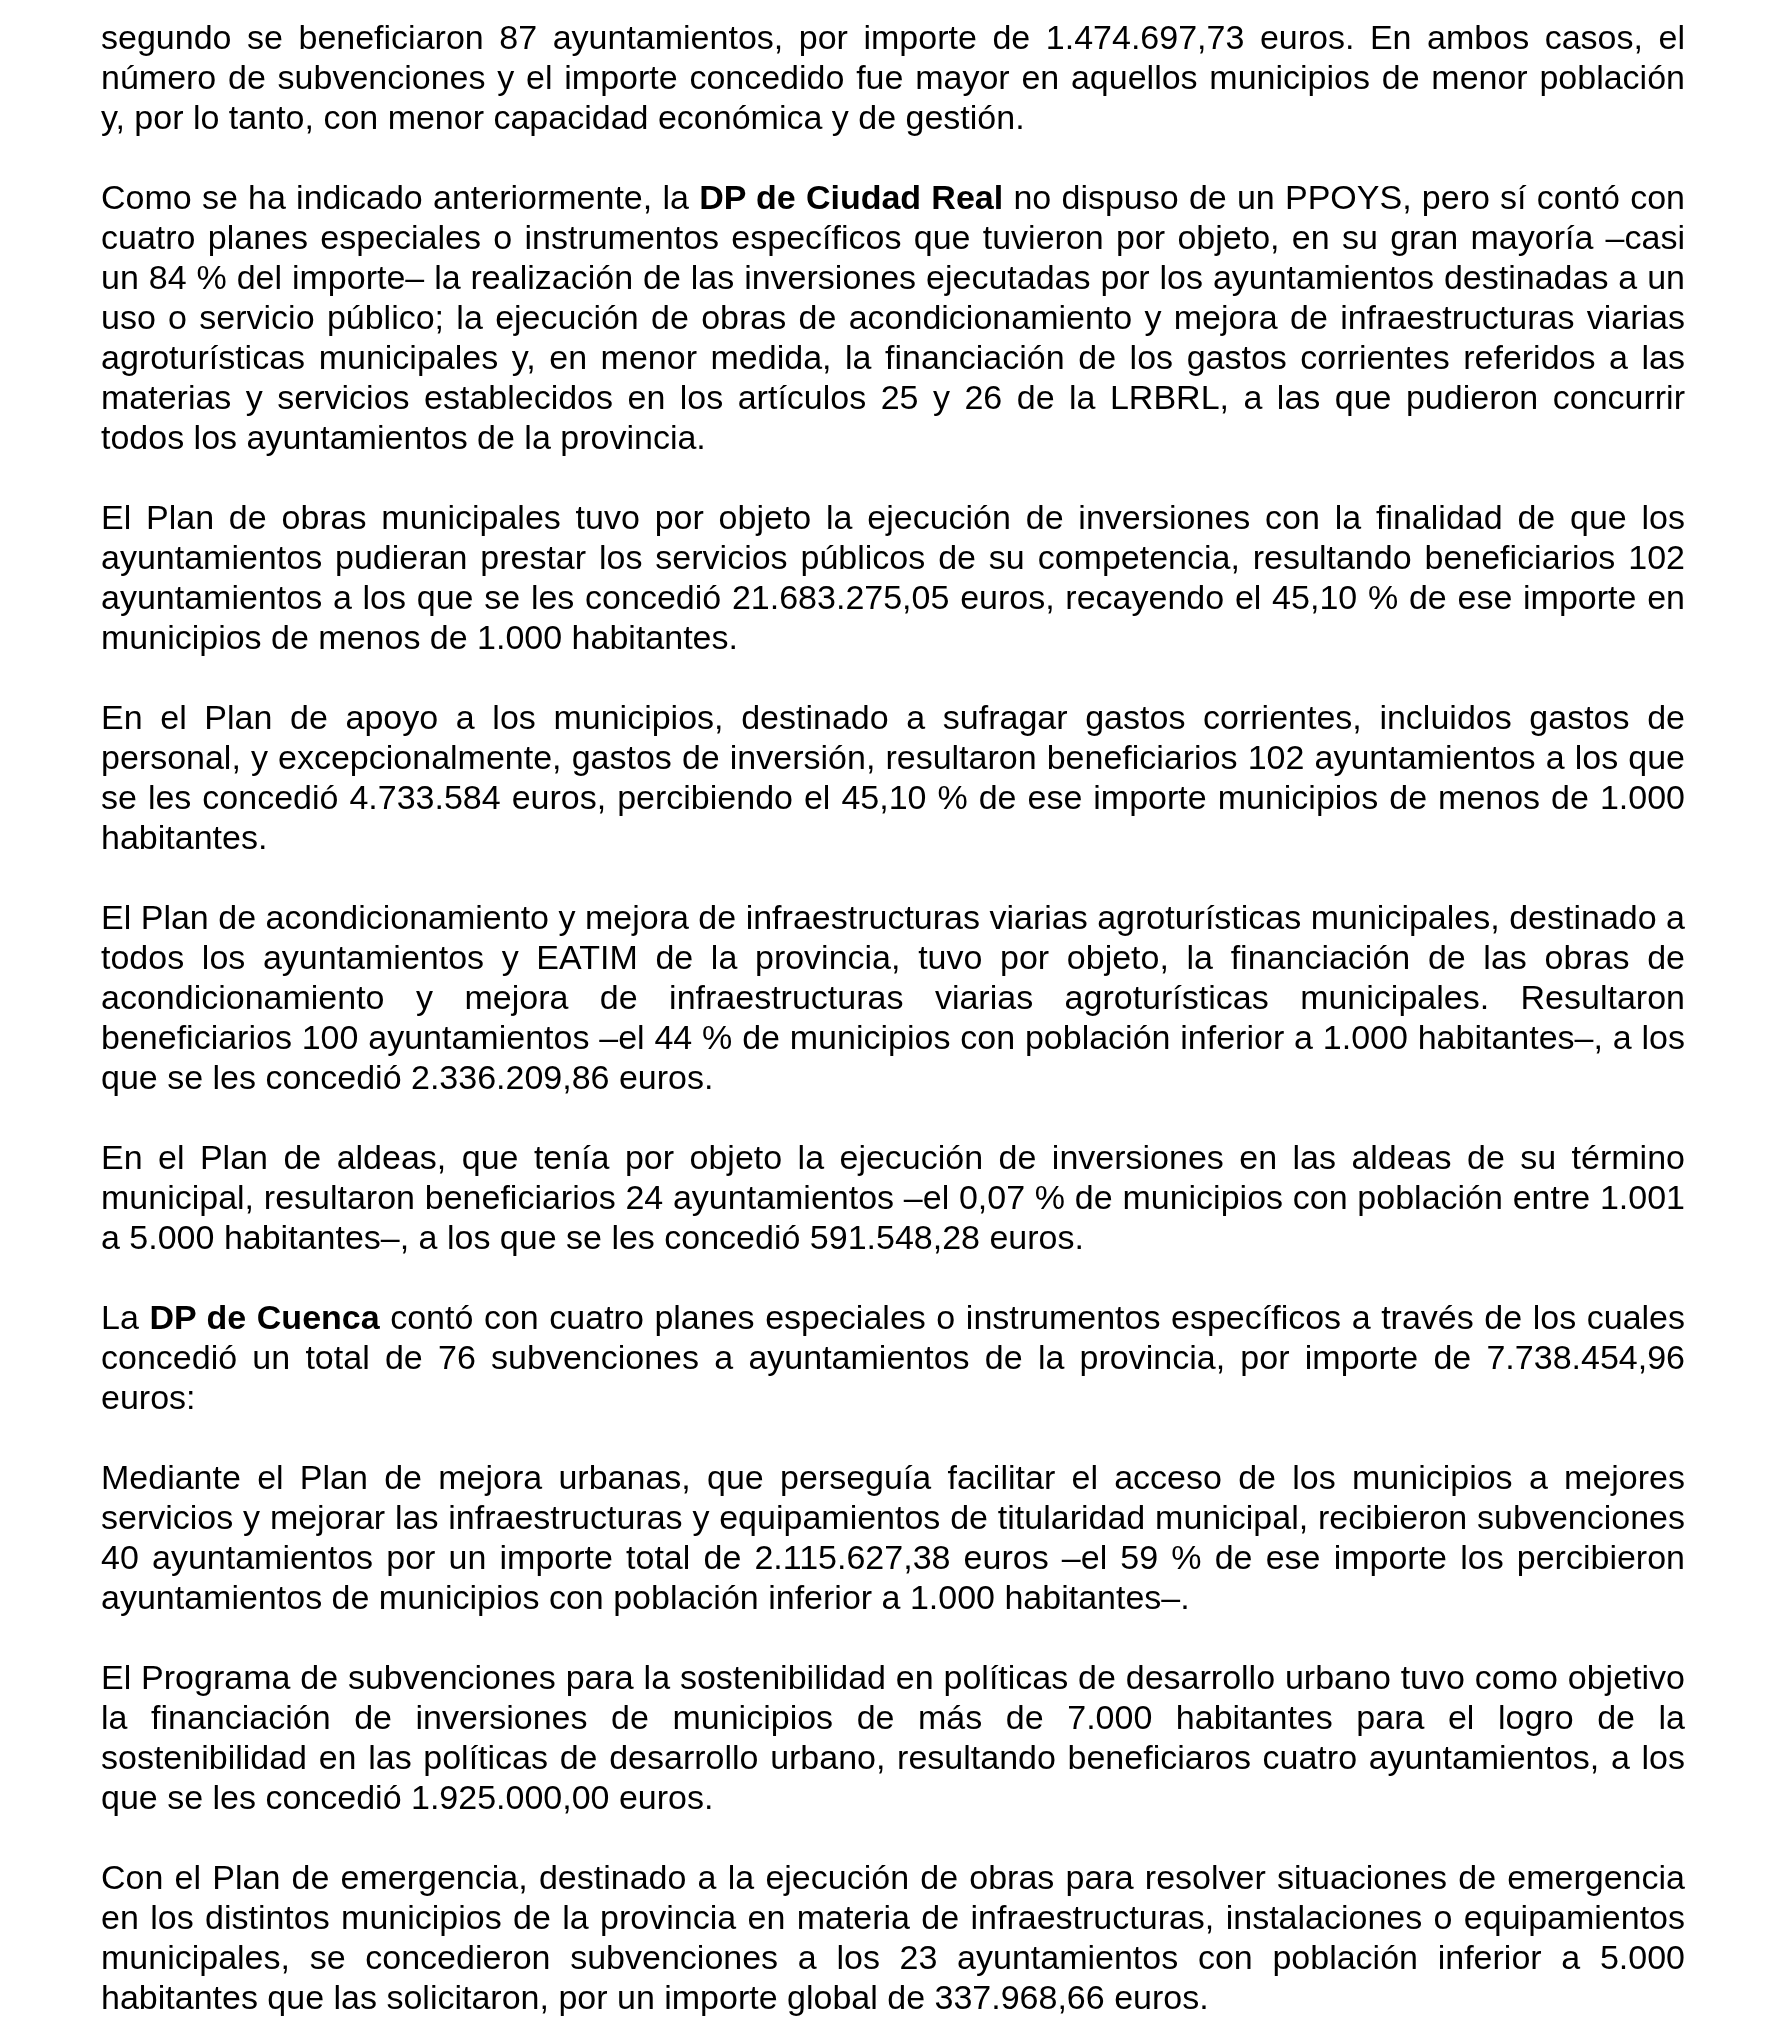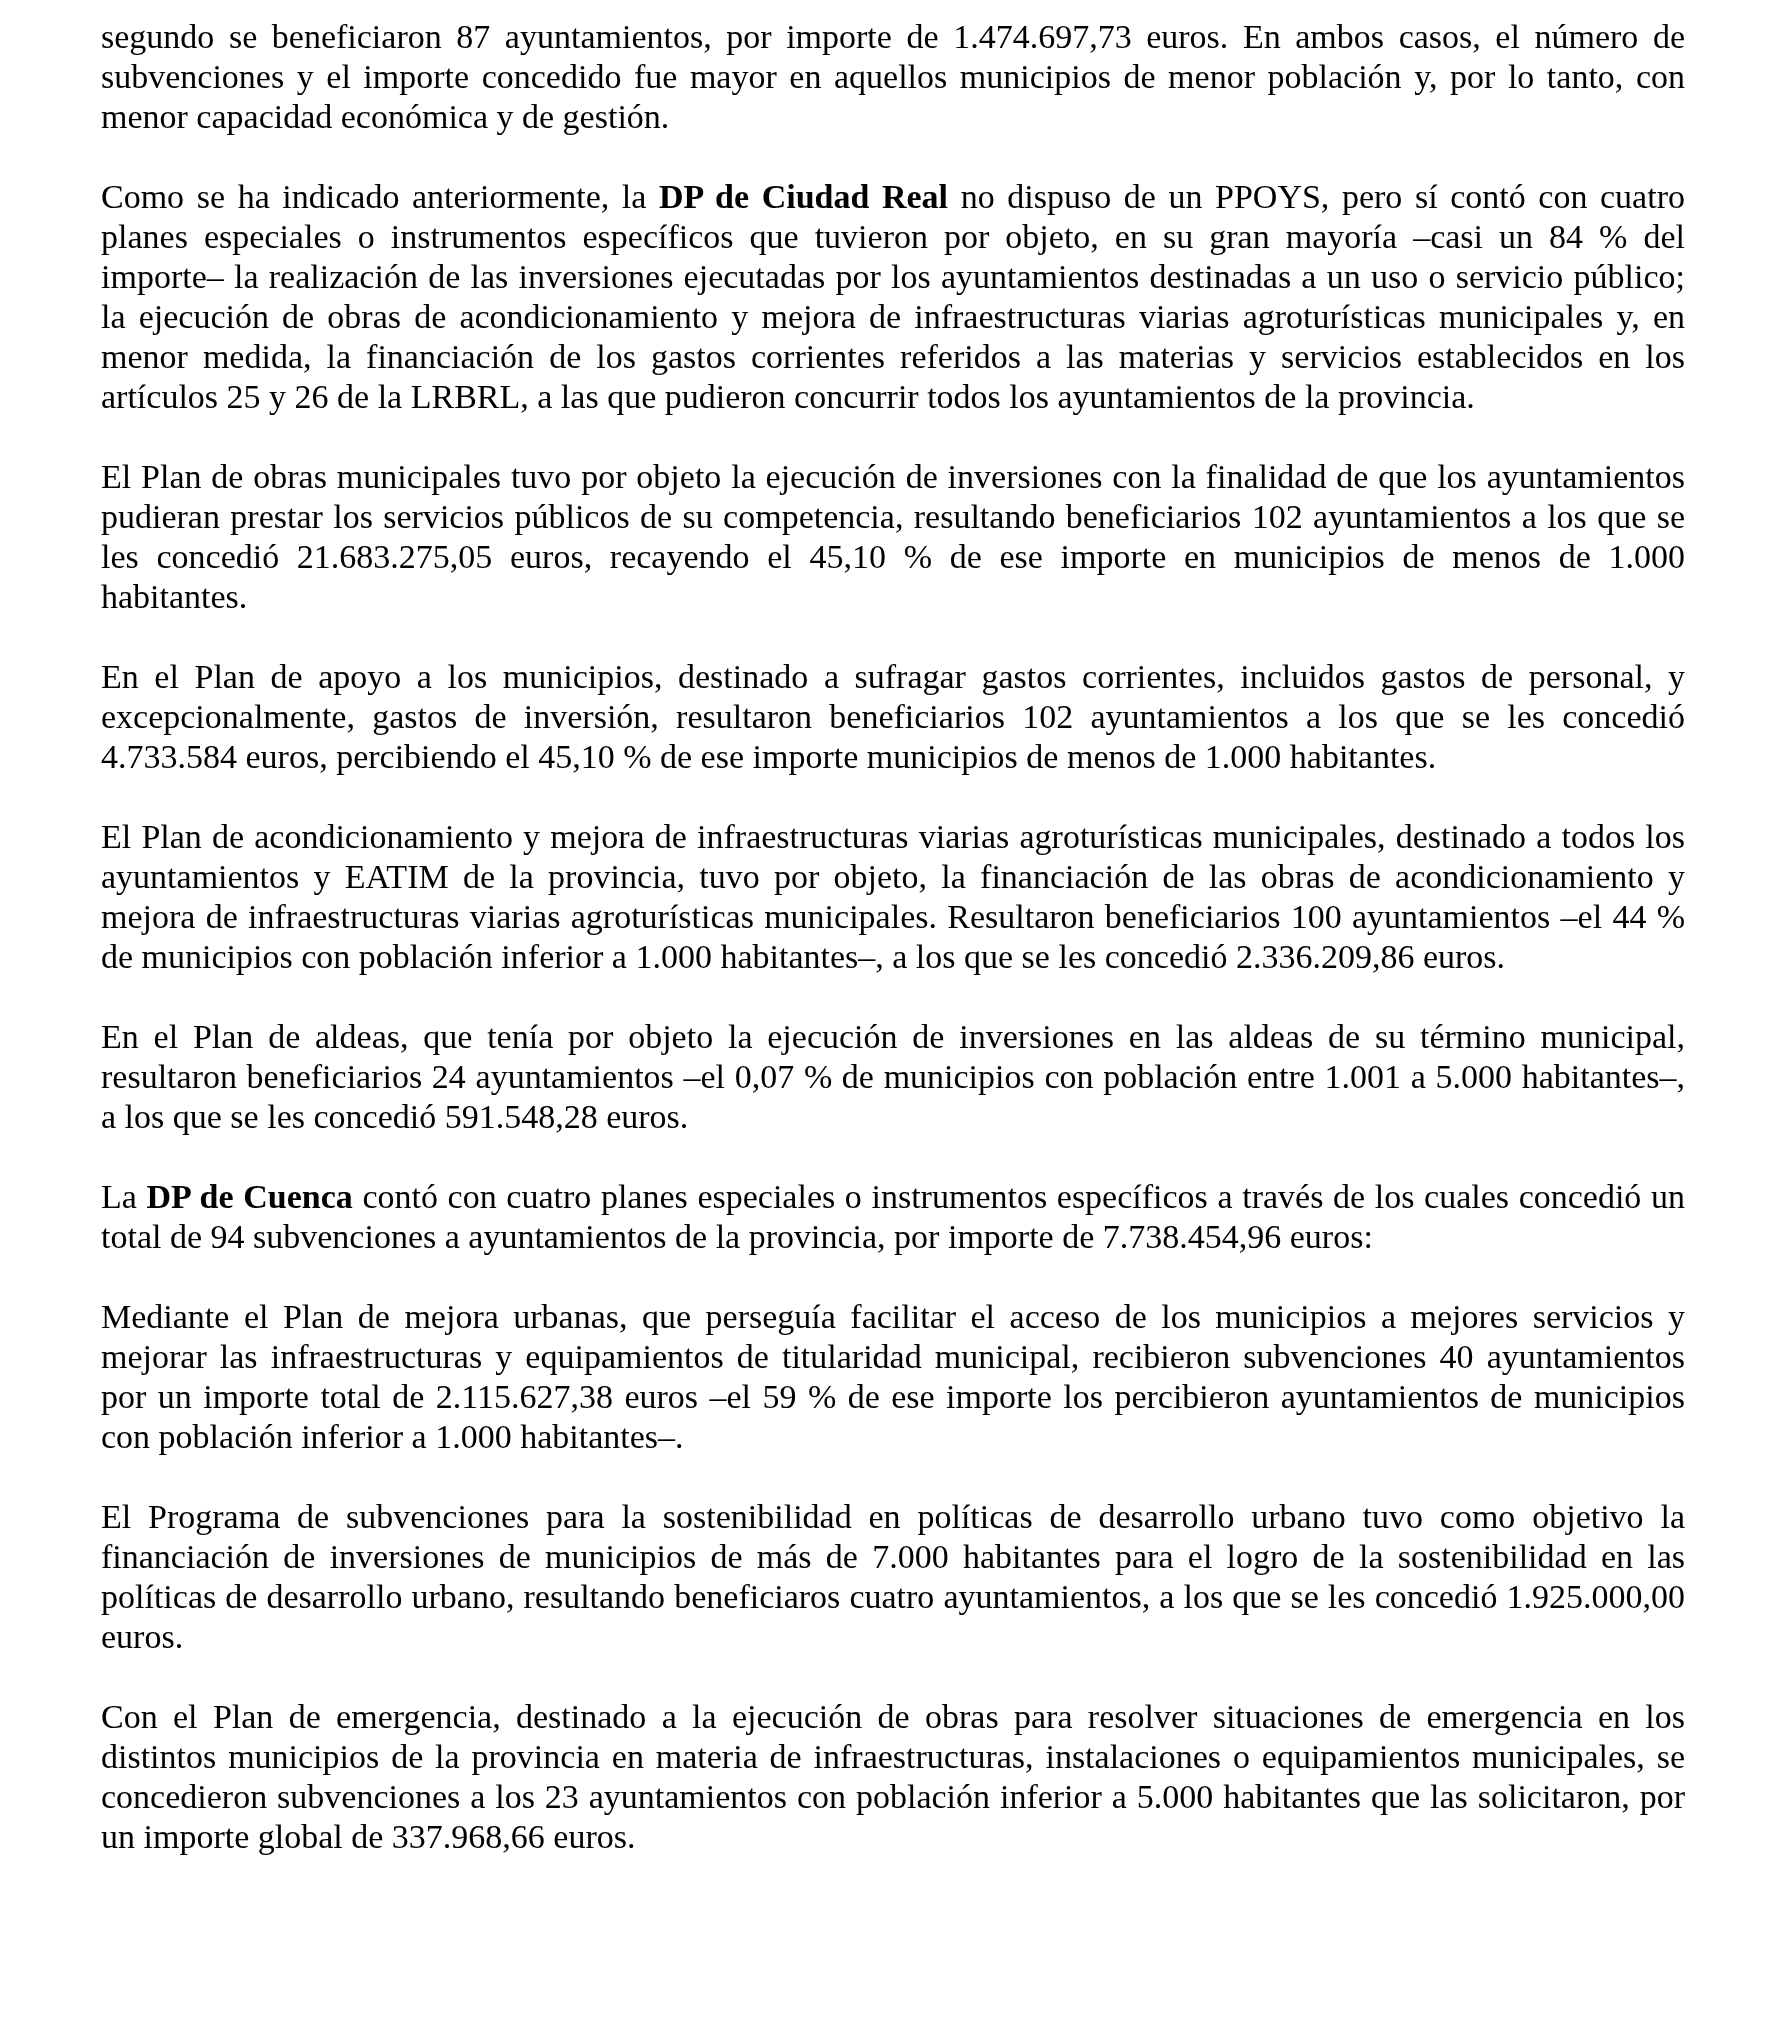--- a/index.html
+++ b/index.html
@@ -9,21 +9,21 @@
   }
   .page {
     width: 1784px;
     min-height: 2041px;
     background: #ffffff;
     box-sizing: border-box;
     padding: 17px 99px 34px 101px;
     overflow: hidden;
   }
   .doc-body {
-    font-family: Liberation Serif, serif;
+    font-family: Liberation Sans, sans-serif;
     font-size: 34px;
     line-height: 40px;
     color: #000000;
     text-align: justify;
   }
   .doc-body p {
     margin: 0 0 40px 0;
     padding: 0;
   }
   .doc-body strong {
@@ -34,19 +34,19 @@
 <body>
 
 <div class="page">
   <div class="doc-body" id="doc-body">
       <p><span>segundo se beneficiaron 87 ayuntamientos, por importe de 1.474.697,73 euros. En ambos casos, el número de subvenciones y el importe concedido fue mayor en aquellos municipios de menor población y, por lo tanto, con menor capacidad económica y de gestión.</span></p>
       <p><span>Como se ha indicado anteriormente, la </span><strong>DP de Ciudad Real</strong><span> no dispuso de un PPOYS, pero sí contó con cuatro planes especiales o instrumentos específicos que tuvieron por objeto, en su gran mayoría –casi un 84 % del importe– la realización de las inversiones ejecutadas por los ayuntamientos destinadas a un uso o servicio público; la ejecución de obras de acondicionamiento y mejora de infraestructuras viarias agroturísticas municipales y, en menor medida, la financiación de los gastos corrientes referidos a las materias y servicios establecidos en los artículos 25 y 26 de la LRBRL, a las que pudieron concurrir todos los ayuntamientos de la provincia.</span></p>
       <p><span>El Plan de obras municipales tuvo por objeto la ejecución de inversiones con la finalidad de que los ayuntamientos pudieran prestar los servicios públicos de su competencia, resultando beneficiarios 102 ayuntamientos a los que se les concedió 21.683.275,05 euros, recayendo el 45,10 % de ese importe en municipios de menos de 1.000 habitantes.</span></p>
       <p><span>En el Plan de apoyo a los municipios, destinado a sufragar gastos corrientes, incluidos gastos de personal, y excepcionalmente, gastos de inversión, resultaron beneficiarios 102 ayuntamientos a los que se les concedió 4.733.584 euros, percibiendo el 45,10 % de ese importe municipios de menos de 1.000 habitantes.</span></p>
       <p><span>El Plan de acondicionamiento y mejora de infraestructuras viarias agroturísticas municipales, destinado a todos los ayuntamientos y EATIM de la provincia, tuvo por objeto, la financiación de las obras de acondicionamiento y mejora de infraestructuras viarias agroturísticas municipales. Resultaron beneficiarios 100 ayuntamientos –el 44 % de municipios con población inferior a 1.000 habitantes–, a los que se les concedió 2.336.209,86 euros.</span></p>
       <p><span>En el Plan de aldeas, que tenía por objeto la ejecución de inversiones en las aldeas de su término municipal, resultaron beneficiarios 24 ayuntamientos –el 0,07 % de municipios con población entre 1.001 a 5.000 habitantes–, a los que se les concedió 591.548,28 euros.</span></p>
-      <p><span>La </span><strong>DP de Cuenca</strong><span> contó con cuatro planes especiales o instrumentos específicos a través de los cuales concedió un total de 94 subvenciones a ayuntamientos de la provincia, por importe de 7.738.454,96 euros:</span></p>
+      <p><span>La </span><strong>DP de Cuenca</strong><span> contó con cuatro planes especiales o instrumentos específicos a través de los cuales concedió un total de 76 subvenciones a ayuntamientos de la provincia, por importe de 7.738.454,96 euros:</span></p>
       <p><span>Mediante el Plan de mejora urbanas, que perseguía facilitar el acceso de los municipios a mejores servicios y mejorar las infraestructuras y equipamientos de titularidad municipal, recibieron subvenciones 40 ayuntamientos por un importe total de 2.115.627,38 euros –el 59 % de ese importe los percibieron ayuntamientos de municipios con población inferior a 1.000 habitantes–.</span></p>
       <p><span>El Programa de subvenciones para la sostenibilidad en políticas de desarrollo urbano tuvo como objetivo la financiación de inversiones de municipios de más de 7.000 habitantes para el logro de la sostenibilidad en las políticas de desarrollo urbano, resultando beneficiaros cuatro ayuntamientos, a los que se les concedió 1.925.000,00 euros.</span></p>
       <p><span>Con el Plan de emergencia, destinado a la ejecución de obras para resolver situaciones de emergencia en los distintos municipios de la provincia en materia de infraestructuras, instalaciones o equipamientos municipales, se concedieron subvenciones a los 23 ayuntamientos con población inferior a 5.000 habitantes que las solicitaron, por un importe global de 337.968,66 euros.</span></p>
     </div>
 </div>
 
 
 </body></html>

